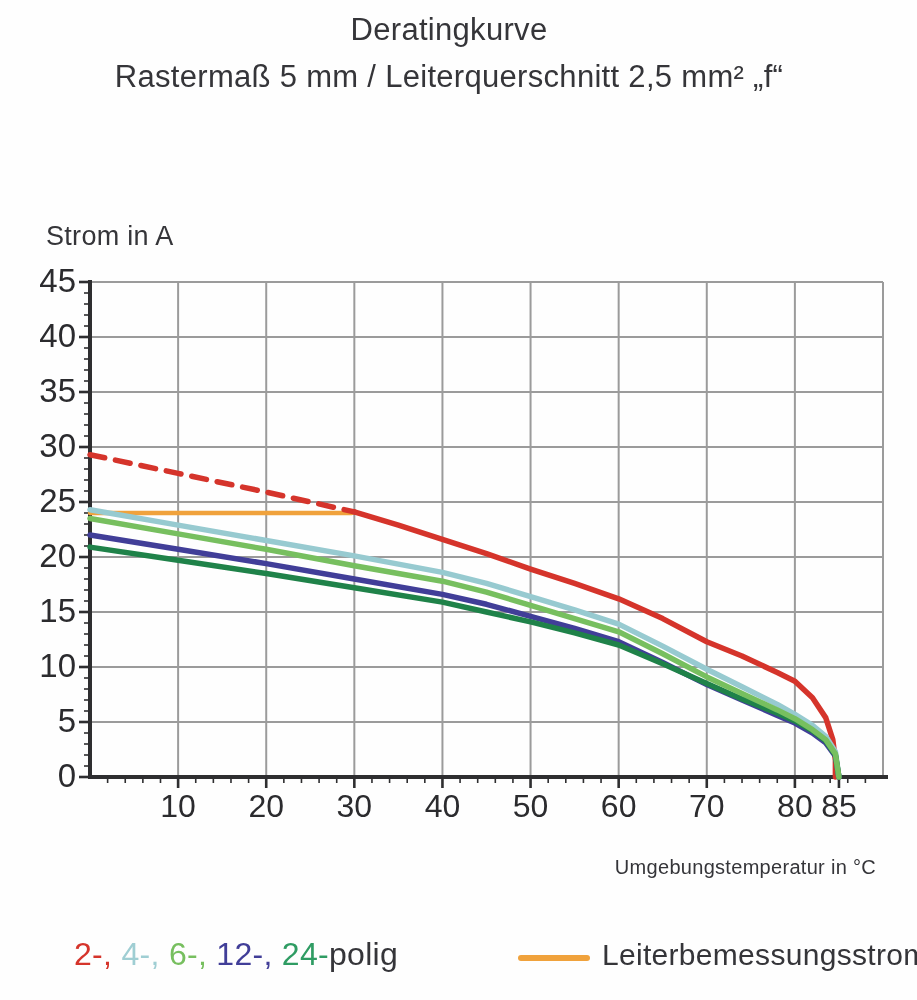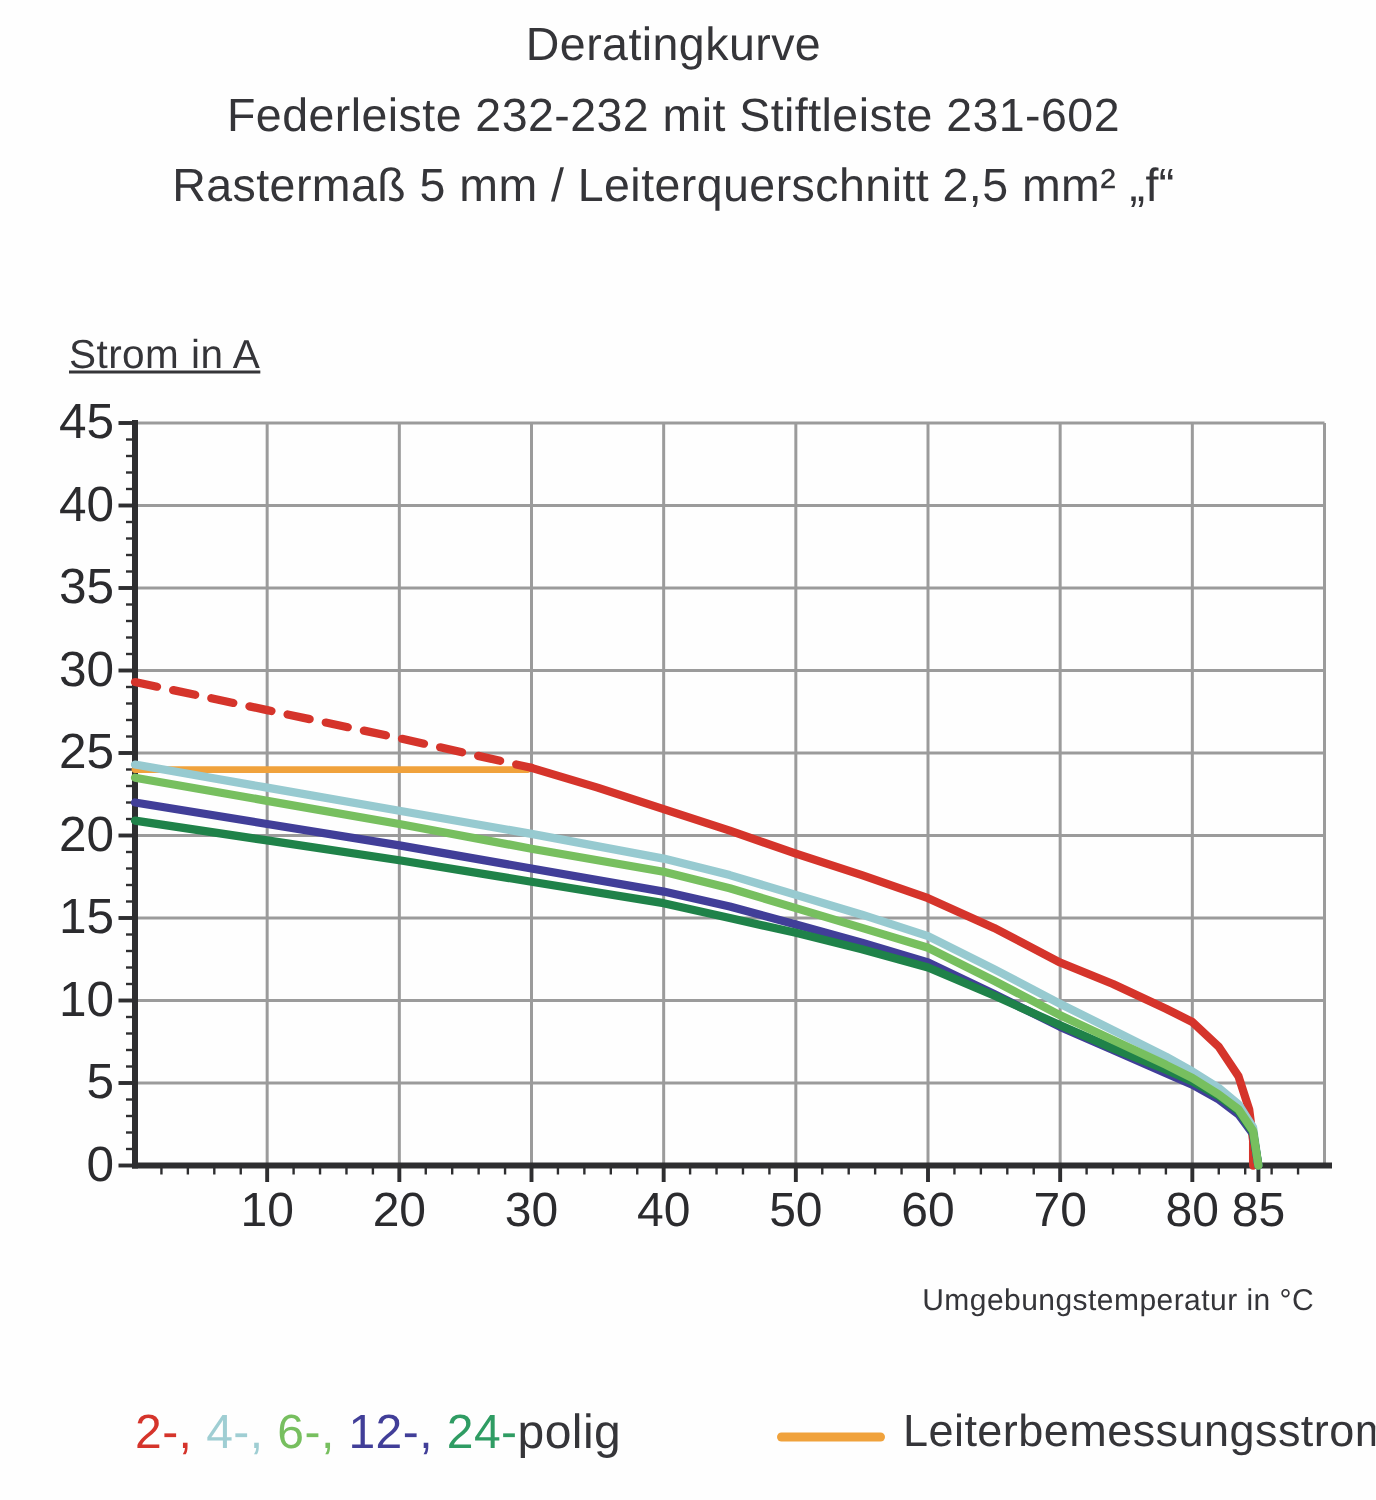--- a/index.html
+++ b/index.html
@@ -2,25 +2,25 @@
 <html><head>
 <meta charset="utf-8">
 <style>
   html,body{margin:0;padding:0;background:#ffffff;}
   .canvas{
     position:relative;width:917px;height:1000px;background:#fefefe;overflow:hidden;
     font-family:"Liberation Sans",sans-serif;color:#353539;
   }
   .title-block{position:absolute;left:0;top:6px;width:898px;text-align:center;}
   .title-block div{font-size:31px;line-height:47px;letter-spacing:.3px;white-space:nowrap;}
-  .y-axis-title{position:absolute;left:46px;top:221px;font-size:27px;letter-spacing:.3px;text-decoration:underline;}
+  .y-axis-title{position:absolute;left:46px;top:221px;font-size:27px;letter-spacing:.3px;}
   .x-axis-title{position:absolute;right:41px;top:856px;font-size:20px;letter-spacing:.3px;}
   #chart{position:absolute;left:0;top:0;}
   svg text{font-family:"Liberation Sans",sans-serif;}
-  .poles-legend{position:absolute;left:90px;top:936px;font-size:32px;white-space:pre;letter-spacing:.3px;}
+  .poles-legend{position:absolute;left:74px;top:936px;font-size:32px;white-space:pre;letter-spacing:.3px;}
   .ref-legend-swatch{position:absolute;left:518px;top:955px;width:72px;height:6px;border-radius:3px;}
   .ref-legend-label{position:absolute;left:602px;top:938px;font-size:30px;letter-spacing:.3px;}
 </style>
 </head>
 <body>
 
 <div class="canvas">
 
   <svg id="chart" width="917" height="1000" viewBox="0 0 917 1000">
       <g>
@@ -169,21 +169,20 @@
         <polyline points="354.3,511.9 398.4,525.1 442.4,539.4 486.5,553.7 530.6,569.1 574.6,583.4 618.7,598.8 662.7,618.6 706.8,641.7 742.0,656.0 777.3,672.5 794.9,681.3 812.5,697.8 825.7,717.6 832.8,739.6 835.4,760.5 835.4,777.0" fill="none" stroke="#d5342b" stroke-width="5.5" stroke-linecap="round" stroke-linejoin="round"></polyline>
         <polyline points="90.0,509.7 178.1,525.1 266.2,540.5 354.3,555.9 442.4,572.4 486.5,583.4 530.6,596.6 574.6,609.8 618.7,624.1 662.7,646.1 706.8,669.2 742.0,686.8 777.3,704.4 794.9,714.3 812.5,725.3 825.7,736.3 835.4,751.7 838.9,777.0" fill="none" stroke="#97cad0" stroke-width="5.5" stroke-linecap="round" stroke-linejoin="round"></polyline>
         <polyline points="90.0,535.0 178.1,549.3 266.2,563.6 354.3,579.0 442.4,594.4 486.5,604.3 530.6,616.4 574.6,628.5 618.7,641.7 662.7,662.6 706.8,684.6 742.0,700.0 777.3,715.4 794.9,723.1 812.5,733.0 825.7,742.9 835.4,756.1 838.9,777.0" fill="none" stroke="#413e98" stroke-width="5.5" stroke-linecap="round" stroke-linejoin="round"></polyline>
         <polyline points="90.0,547.1 178.1,560.3 266.2,573.5 354.3,587.8 442.4,602.1 486.5,612.0 530.6,621.9 574.6,632.9 618.7,645.0 662.7,663.7 706.8,683.5 742.0,698.9 777.3,713.2 794.9,720.9 812.5,730.8 825.7,740.7 835.4,755.0 838.9,777.0" fill="none" stroke="#1f8249" stroke-width="5.5" stroke-linecap="round" stroke-linejoin="round"></polyline>
         <polyline points="90.0,518.5 178.1,533.9 266.2,549.3 354.3,565.8 442.4,581.2 486.5,592.2 530.6,605.4 574.6,618.6 618.7,631.8 662.7,653.8 706.8,676.9 742.0,693.4 777.3,709.9 794.9,718.7 812.5,729.7 825.7,739.6 835.4,753.9 838.9,777.0" fill="none" stroke="#77bf5f" stroke-width="5.5" stroke-linecap="round" stroke-linejoin="round"></polyline>
       </g>
     </svg>
 
   <div class="title-block">
     <div>Deratingkurve</div>
-    <div>Federleiste 232-232 mit Stiftleiste 231-602</div>
     <div>Rastermaß 5 mm / Leiterquerschnitt 2,5 mm² „f“</div>
   </div>
 
   <div class="y-axis-title">Strom in A</div>
 
   <div class="x-axis-title">Umgebungstemperatur in °C</div>
 
   <div class="poles-legend"><span style="color: rgb(213, 52, 43);">2-, </span><span style="color: rgb(159, 206, 211);">4-, </span><span style="color: rgb(119, 191, 95);">6-, </span><span style="color: rgb(65, 62, 152);">12-, </span><span style="color: rgb(47, 156, 99);">24-</span><span style="color: rgb(53, 53, 57);">polig</span></div>
 
   <div class="ref-legend-swatch" style="background-color: rgb(240, 162, 60);"></div>

